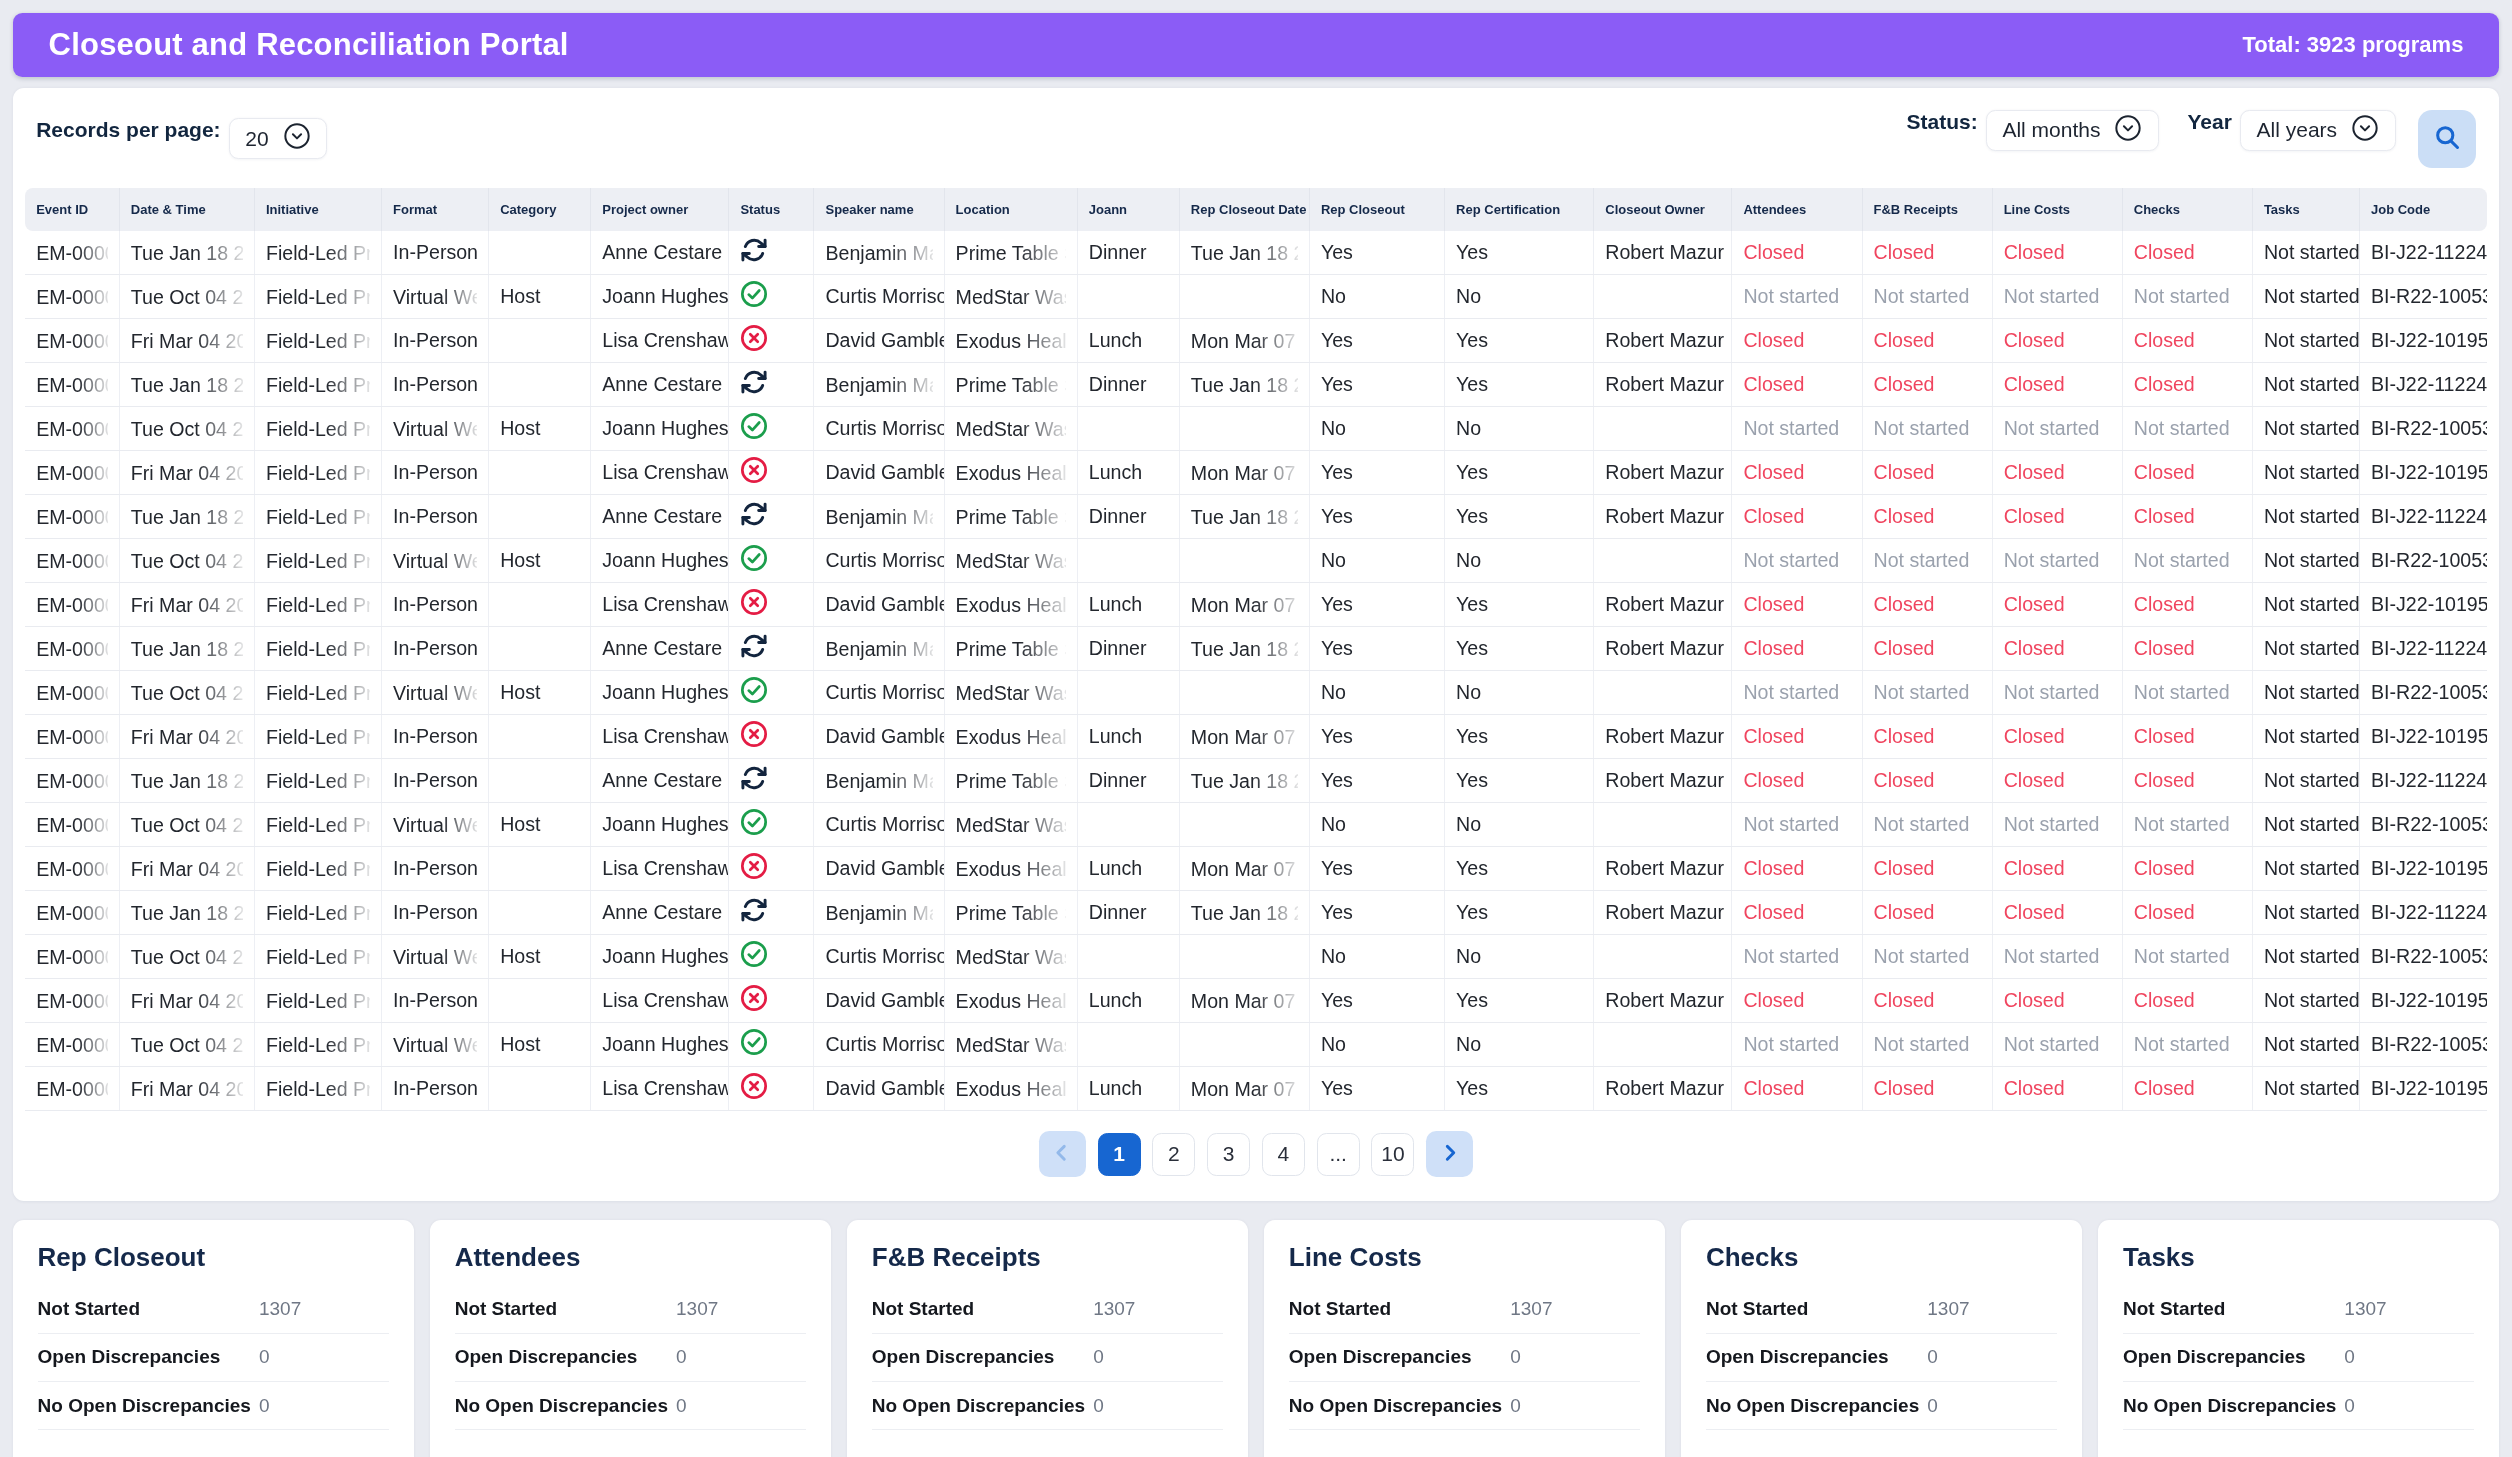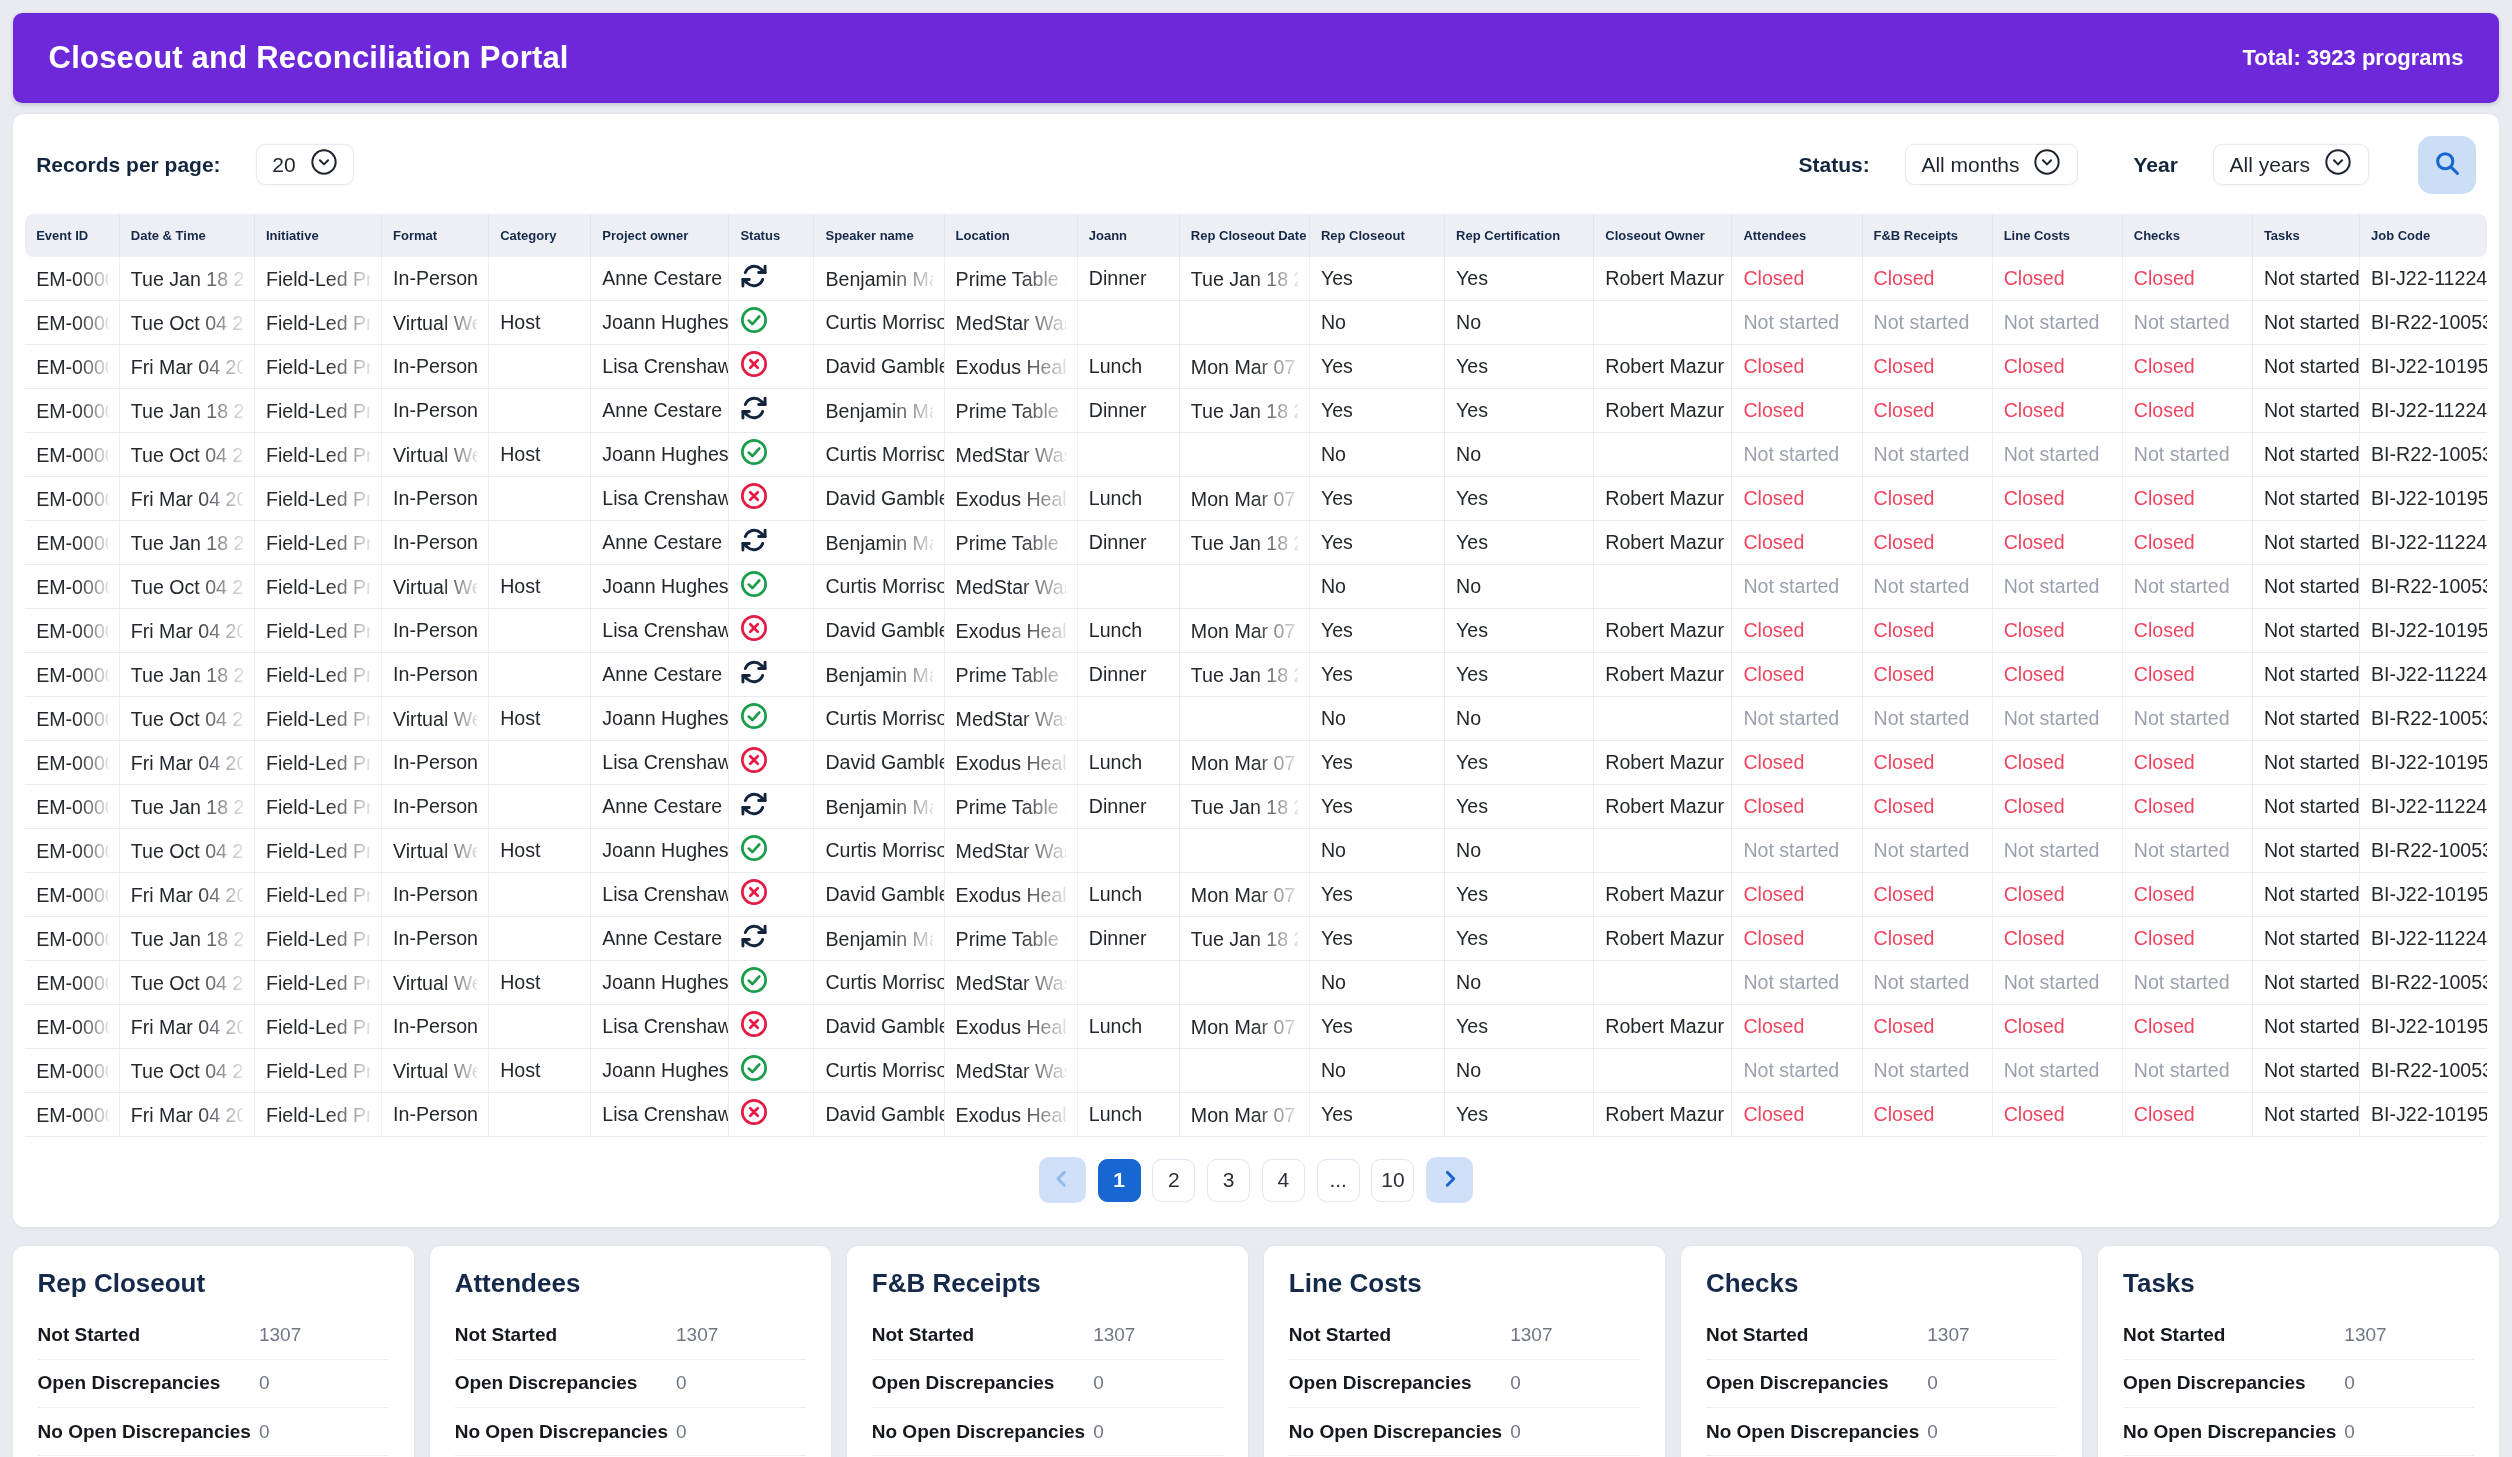--- a/index.html
+++ b/index.html
@@ -3,32 +3,32 @@
 <meta charset="utf-8">
 <style>
   html,body{margin:0;padding:0;}
   body{
     width:2512px;height:1457px;overflow:hidden;
     background:#e9ebf1;
     font-family:"Liberation Sans", sans-serif;
     -webkit-font-smoothing:antialiased;
   }
   .topbar{
-    margin:12.6px 12.6px 11px;height:90px;background:#6d28d9;border-radius:9.4px;
+    margin:12.6px 12.6px 11px;height:64px;background:#8b5cf6;border-radius:9.4px;
     display:flex;align-items:center;justify-content:space-between;padding:0 36px;
     box-shadow:0 1.6px 4.7px rgba(18,38,63,.18);
   }
   .topbar h1{margin:0;color:#fff;font-size:31px;font-weight:700;letter-spacing:0.2px;}
   .topbar .total{color:#fff;font-size:22px;font-weight:700;}
   .panel{
     margin:0 12.6px;background:#fff;border-radius:11px;padding:12.6px 12.6px 6.3px;
     box-shadow:0 0.8px 3.1px rgba(25,40,70,.06);
   }
   .controls{display:flex;align-items:center;justify-content:space-between;padding:9.4px 11px 20.4px;}
-  .ctl-group{display:flex;align-items:center;gap:35px;}
+  .ctl-group{display:flex;align-items:flex-start;gap:8px;}
   .ctl-label{font-size:21px;font-weight:700;color:#12263f;}
   .select{
     display:flex;align-items:center;gap:14px;background:#fff;border:1.6px solid #e8eaf0;
     border-radius:9.4px;height:41px;padding:0 15.7px;font-size:21px;color:#1d2430;
     font-family:inherit;cursor:pointer;box-shadow:0 0.8px 2.4px rgba(25,40,70,.05);
   }
   .select svg{width:28px;height:28px;}
   .search-btn{
     width:58px;height:58px;border:none;border-radius:14px;background:#cbdef6;
     display:flex;align-items:center;justify-content:center;cursor:pointer;margin-left:14px;

